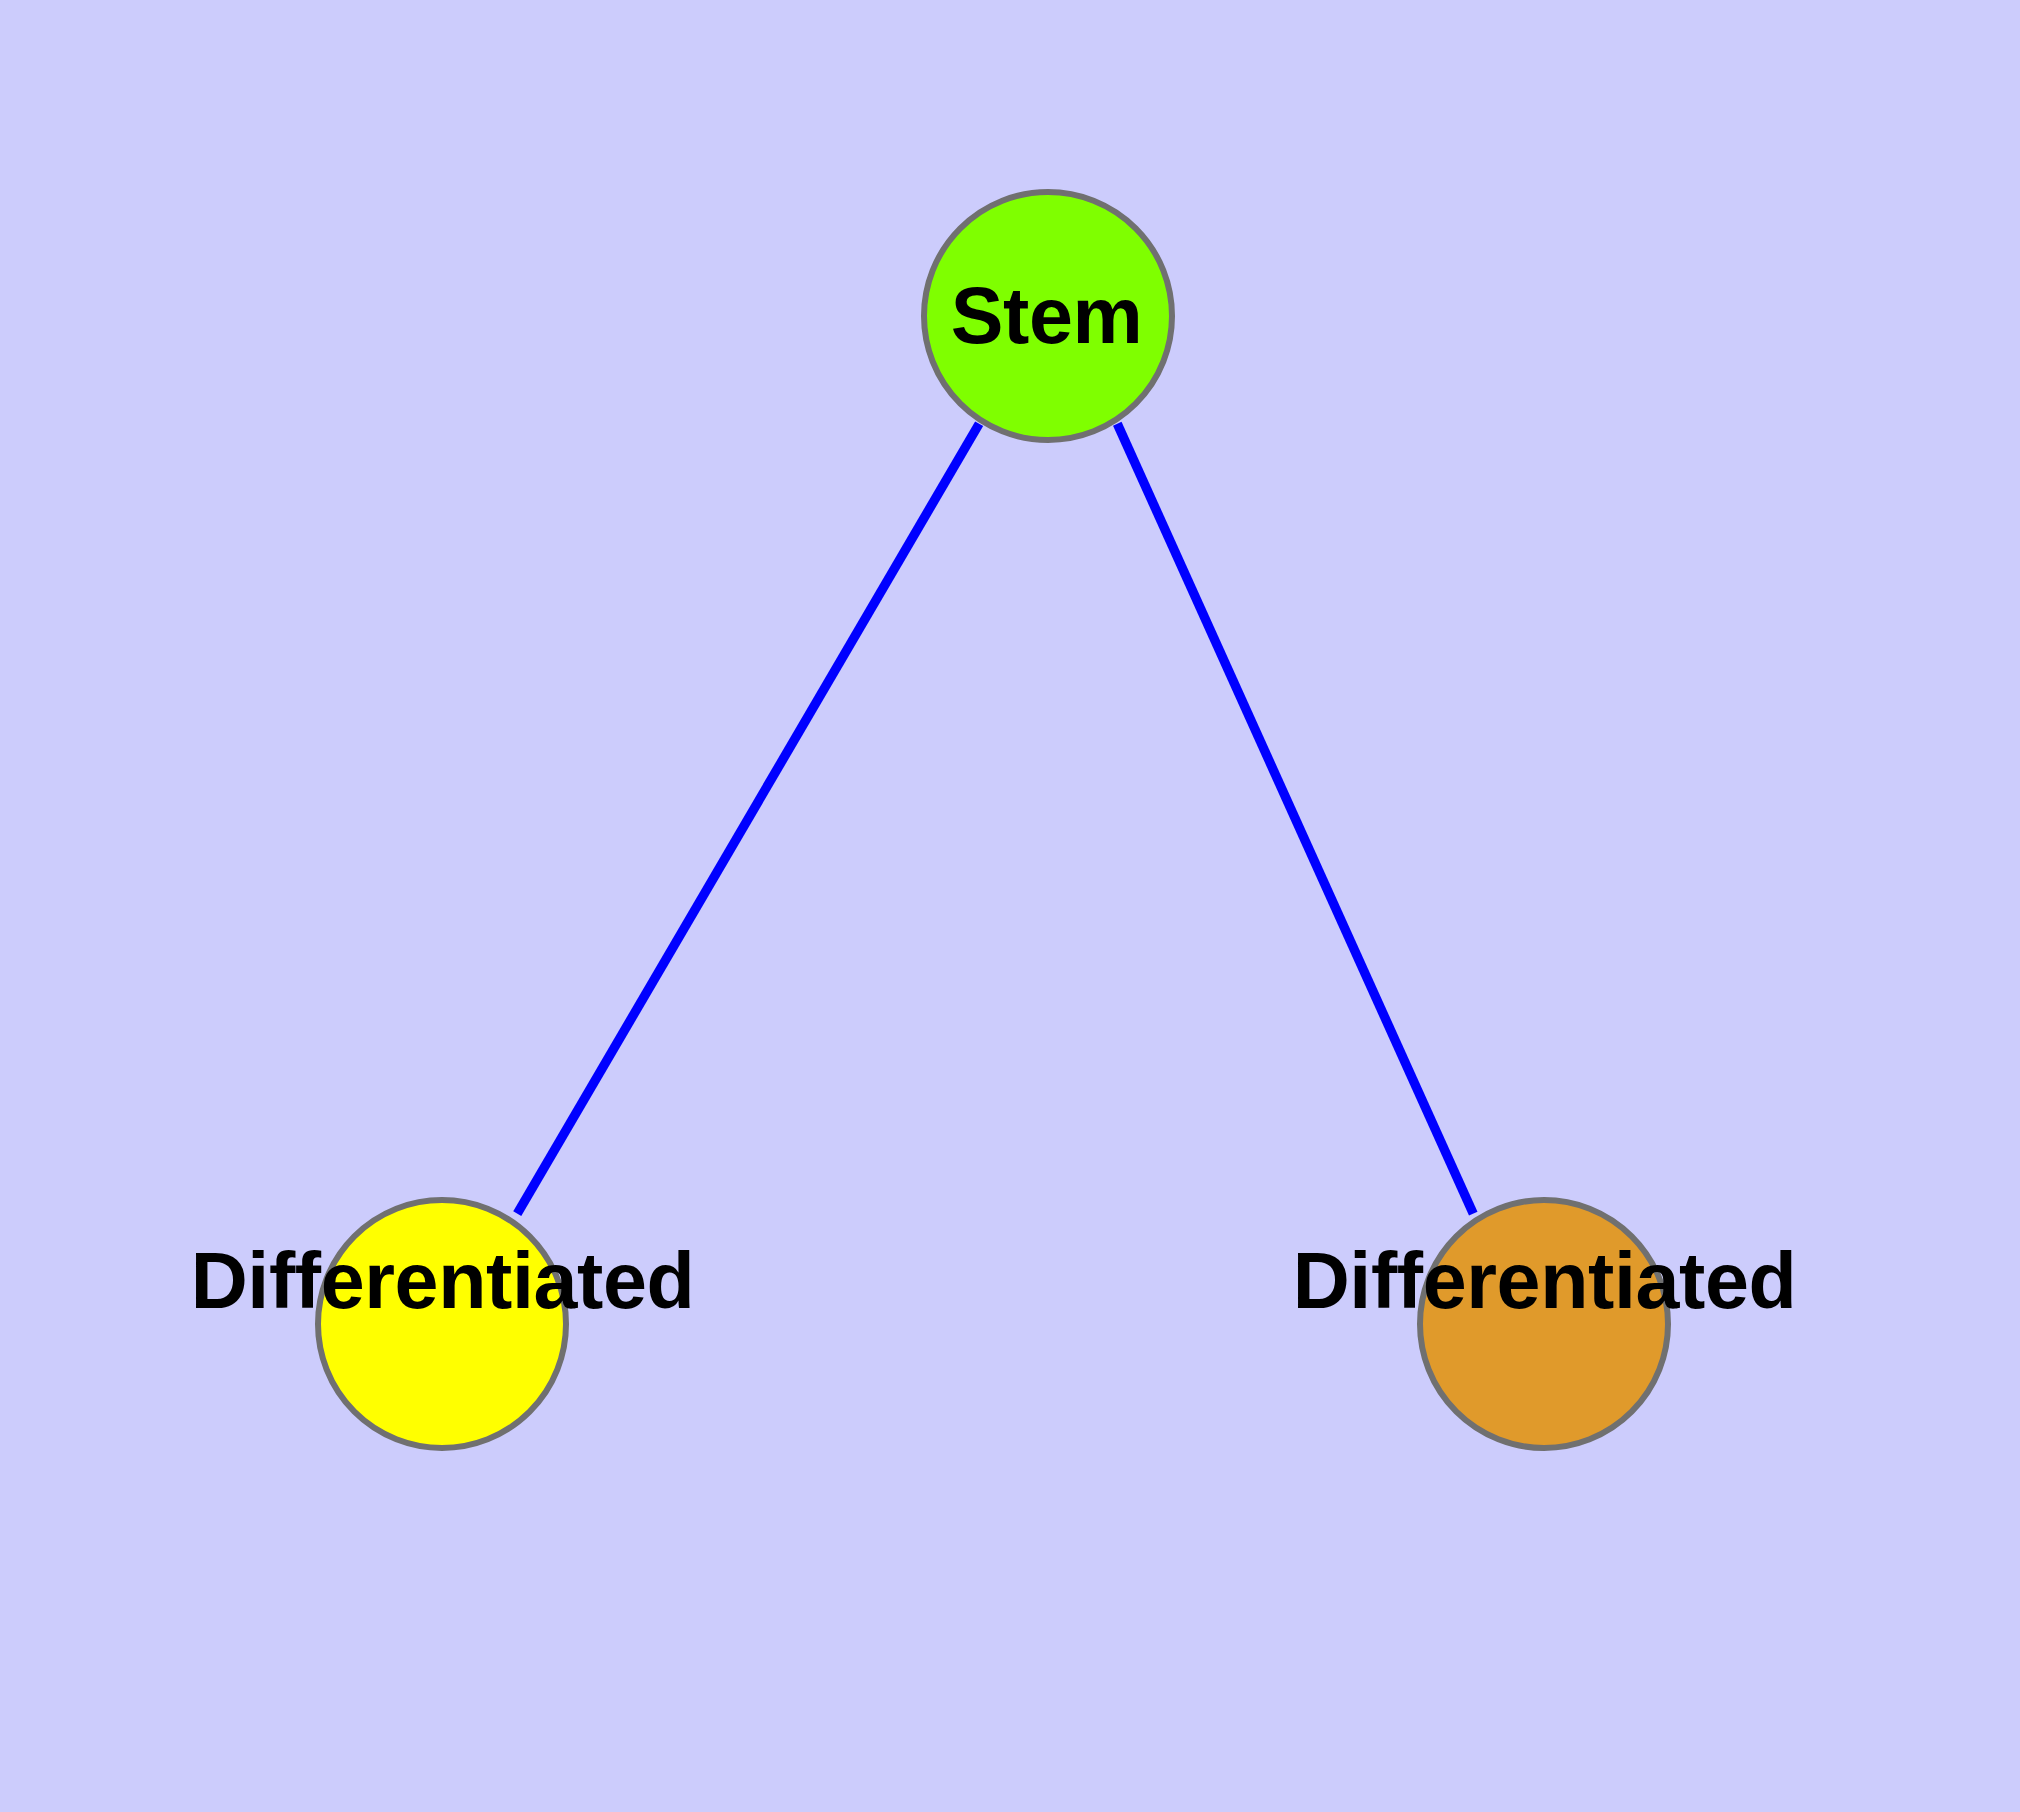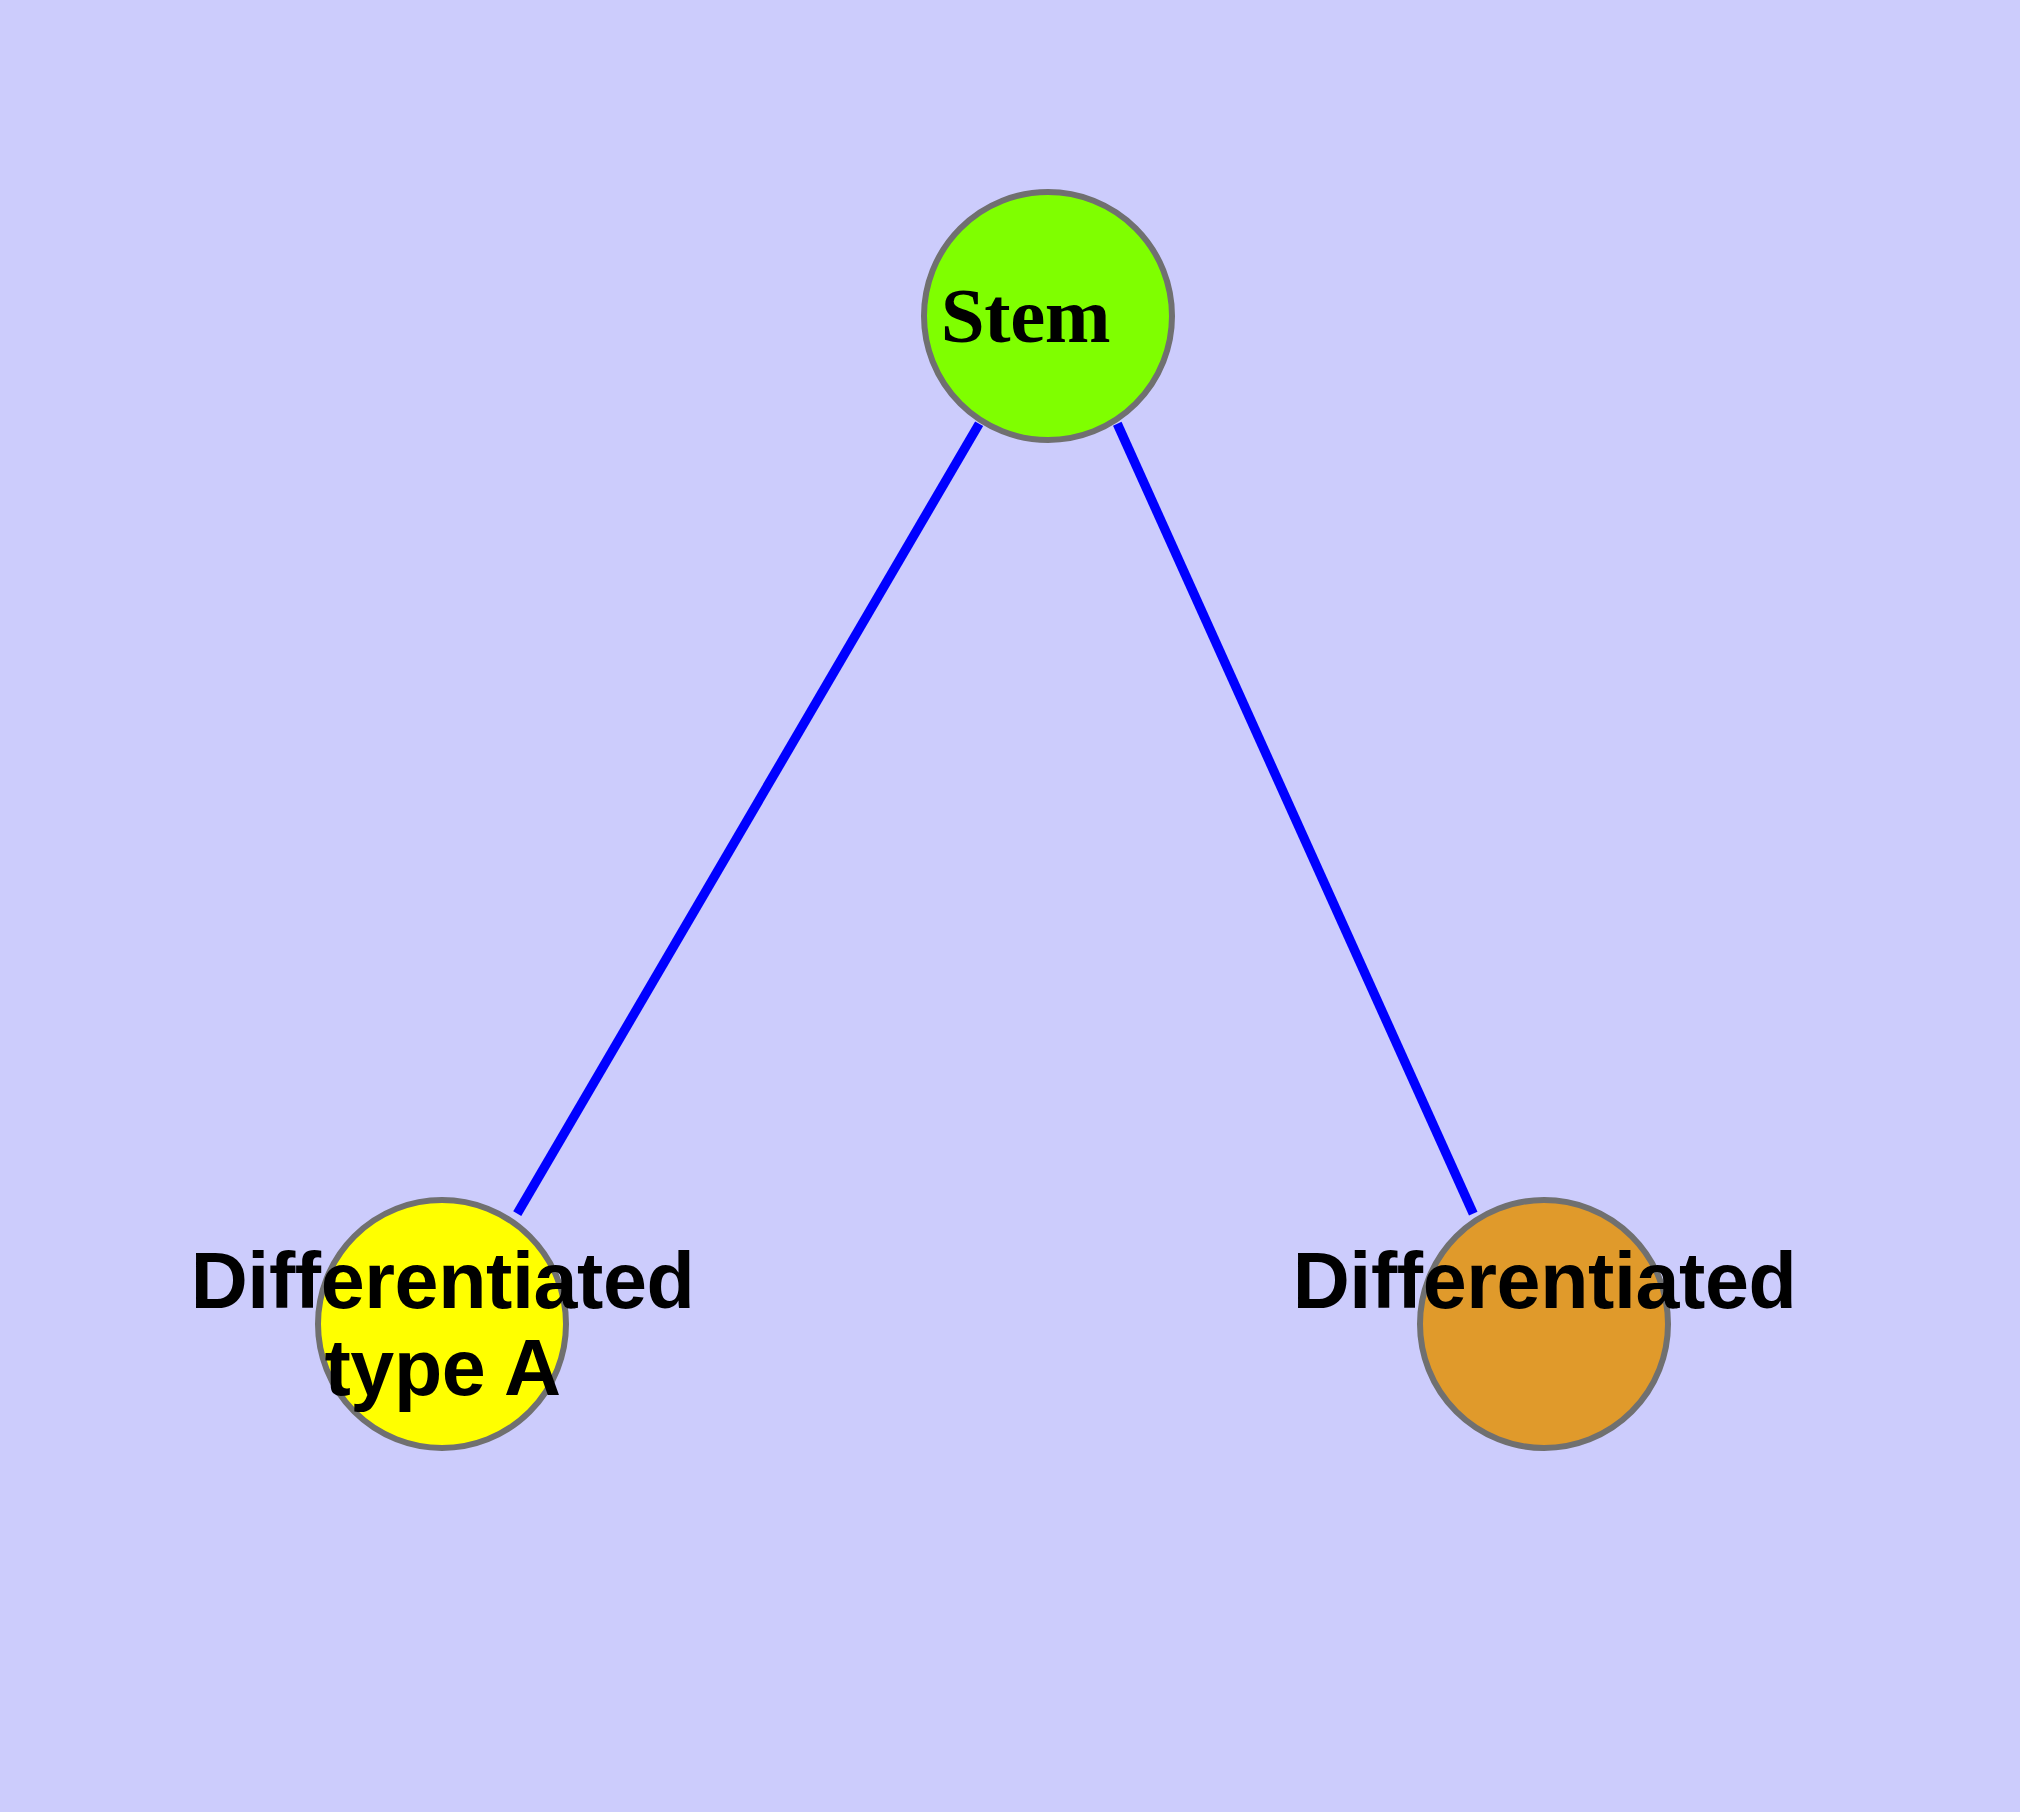--- a/index.html
+++ b/index.html
@@ -52,20 +52,20 @@
 
   <svg id="edge-layer" viewBox="0 0 2384 2138" width="2021" height="1812" xmlns="http://www.w3.org/2000/svg">
     <line id="edge-0" x1="1155" y1="500" x2="610" y2="1432" stroke="#0000ff" stroke-width="11" stroke-linecap="butt"></line>
     <line id="edge-1" x1="1318" y1="500" x2="1738" y2="1432" stroke="#0000ff" stroke-width="11" stroke-linecap="butt"></line>
   </svg>
 
   <div class="node" id="node-stem" style="left: 921px; top: 189px; width: 254px; height: 254px; background: rgb(127, 255, 0); border-color: rgb(112, 112, 112);"></div>
   <div class="node" id="node-diff_a" style="left: 315px; top: 1197px; width: 254px; height: 254px; background: rgb(255, 255, 0); border-color: rgb(112, 112, 112);"></div>
   <div class="node" id="node-diff_b" style="left: 1417px; top: 1197px; width: 254px; height: 254px; background: rgb(224, 154, 43); border-color: rgb(112, 112, 112);"></div>
 
-  <div class="node-label" id="label-stem" style="width: 1187px; left: 432px; top: 272px; font-family: Liberation Serif, serif;"><span>Stem</span></div>
+  <div class="node-label" id="label-stem" style="width: 1187px; left: 453px; top: 272px;"><span>Stem</span></div>
 
-  <div class="node-label" id="label-diff_a" style="width: 1187px; left: -151px; top: 1237px;"><span>Differentiated</span><br><span>type A</span></div>
+  <div class="node-label" id="label-diff_a" style="width: 1187px; left: -151px; top: 1237px;"><span>Differentiated</span><br></div>
 
   <div class="node-label" id="label-diff_b" style="width: 1187px; left: 951px; top: 1237px;"><span>Differentiated</span><br></div>
 
 </div>
 
 
 </body></html>

